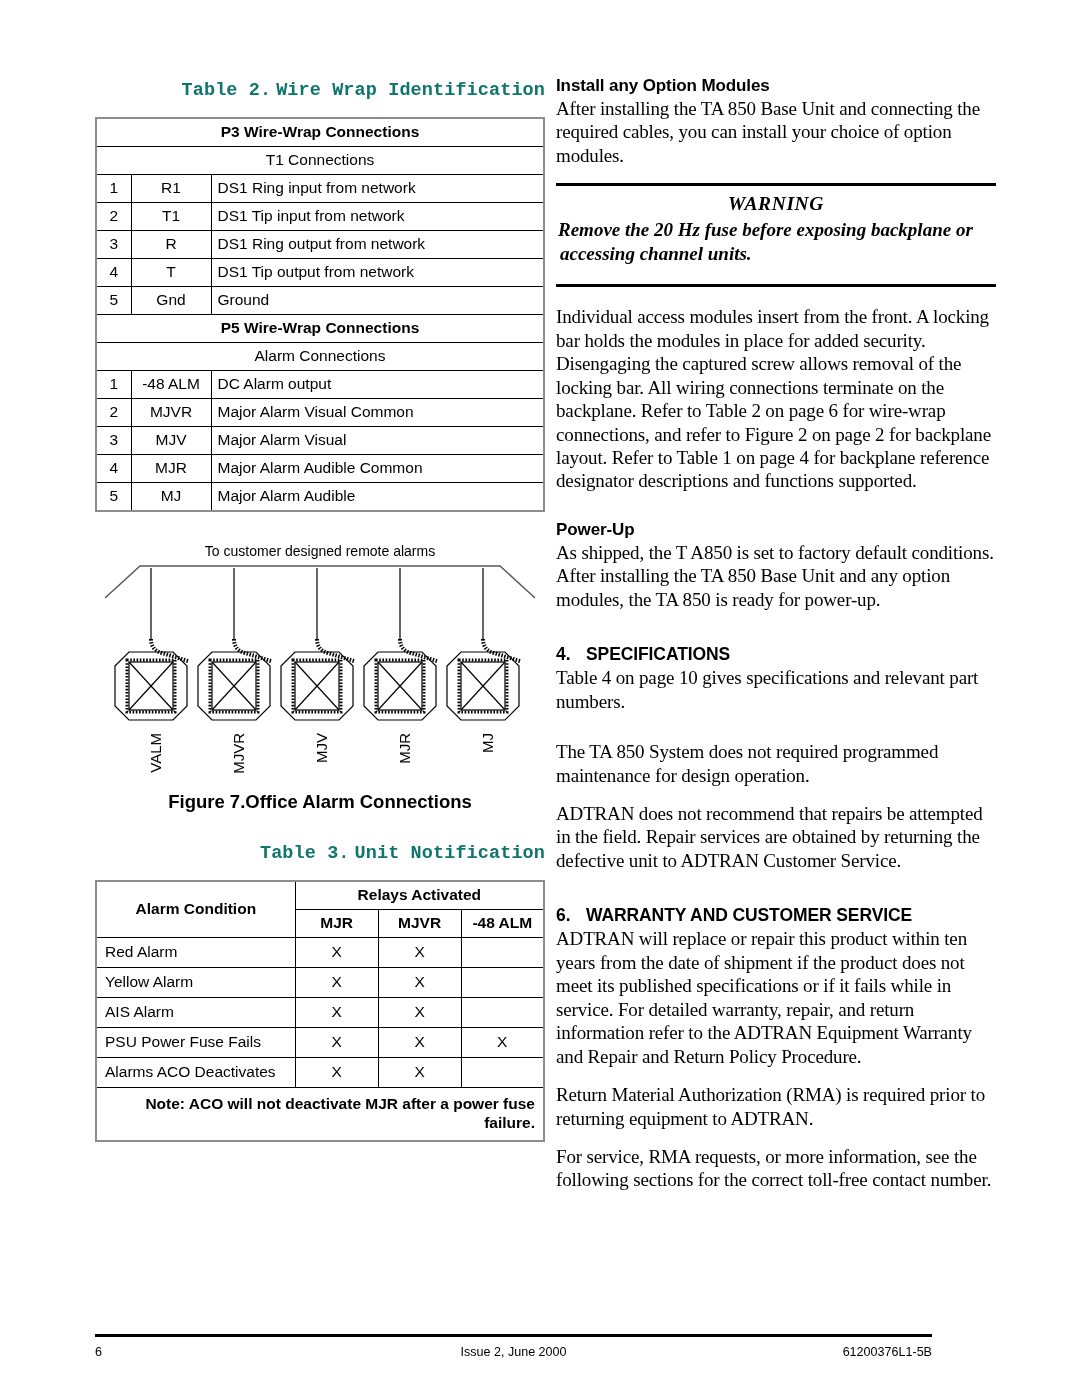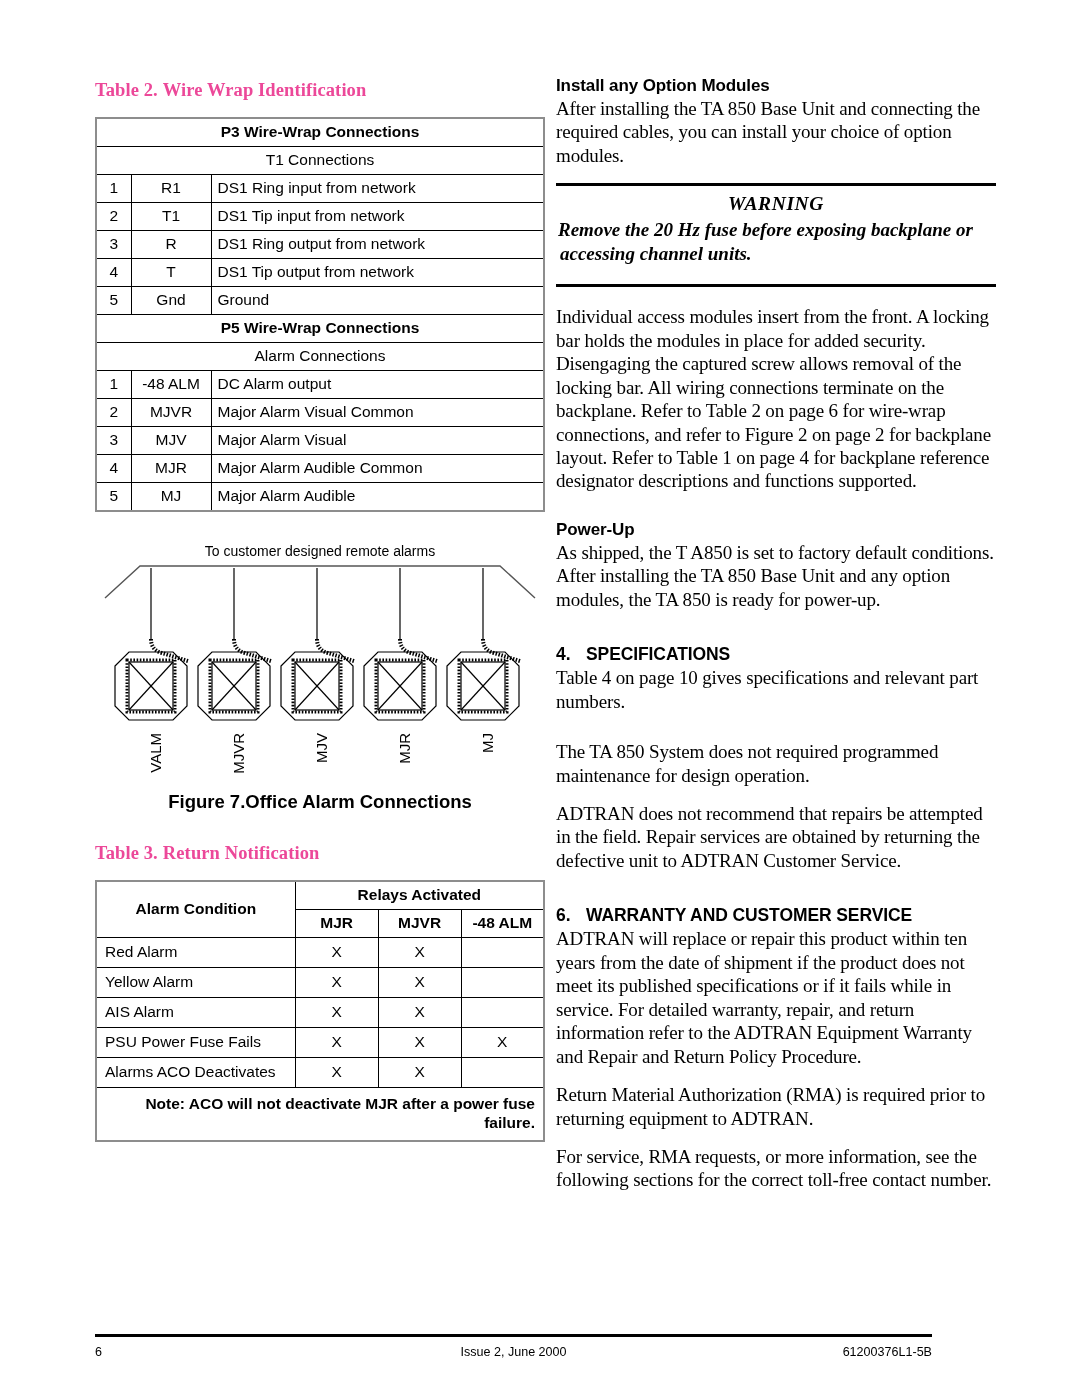--- a/index.html
+++ b/index.html
@@ -33,27 +33,27 @@
   }
   .col-right {
     position: absolute;
     left: 556px;
     top: 76px;
     width: 440px;
   }
 
   
   .tbl-caption {
-    font-family: Liberation Serif, serif;
+    font-family: Liberation Mono, monospace;
     font-weight: bold;
     font-size: 18.5px;
-    text-align: left;
+    text-align: right;
     letter-spacing: 0.1px;
     margin: 0 0 16px 0;
-    color: #ec4899;
+    color: #0f766e;
   }
   .tbl-caption .gap { display:inline-block; width:5px; }
 
   .fig-caption {
     font-family: "Liberation Sans", sans-serif;
     font-weight: bold;
     font-size: 18.5px;
     text-align: center;
     margin: 0;
   }
@@ -344,21 +344,21 @@
         <text id="post-label-3" class="vlabel" x="315" y="195" transform="rotate(-90 315 195)" text-anchor="end" font-family="Liberation Sans, sans-serif" font-size="15" fill="#000">MJR</text>
         <text id="post-label-4" class="vlabel" x="398" y="195" transform="rotate(-90 398 195)" text-anchor="end" font-family="Liberation Sans, sans-serif" font-size="15" fill="#000">MJ</text>
       </svg>
     </div>
 
     <div class="fig-caption fig-caption-wrap">
       <span>Figure 7.</span><span class="gap"></span><span>Office Alarm Connections</span>
     </div>
 
     <div class="tbl-caption" style="margin-top:30px;">
-      <span>Table 3.</span><span class="gap"></span><span>Return Notification</span>
+      <span>Table 3.</span><span class="gap"></span><span>Unit Notification</span>
     </div>
 
     <table class="doc t3">
       <colgroup>
           <col class="cond">
           <col class="rel">
           <col class="rel">
           <col class="rel">
         </colgroup>
       <tbody>

